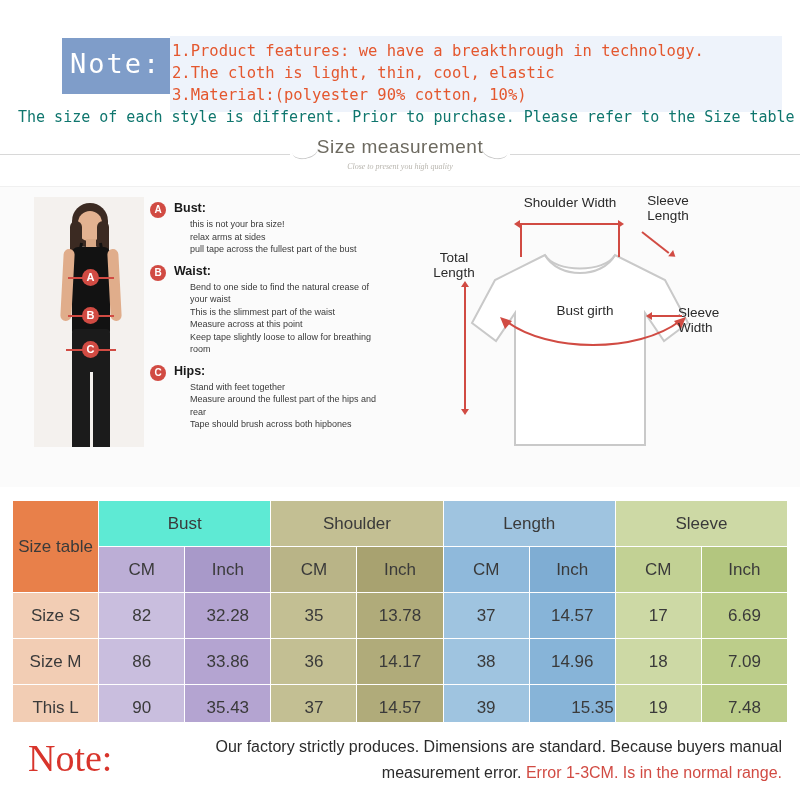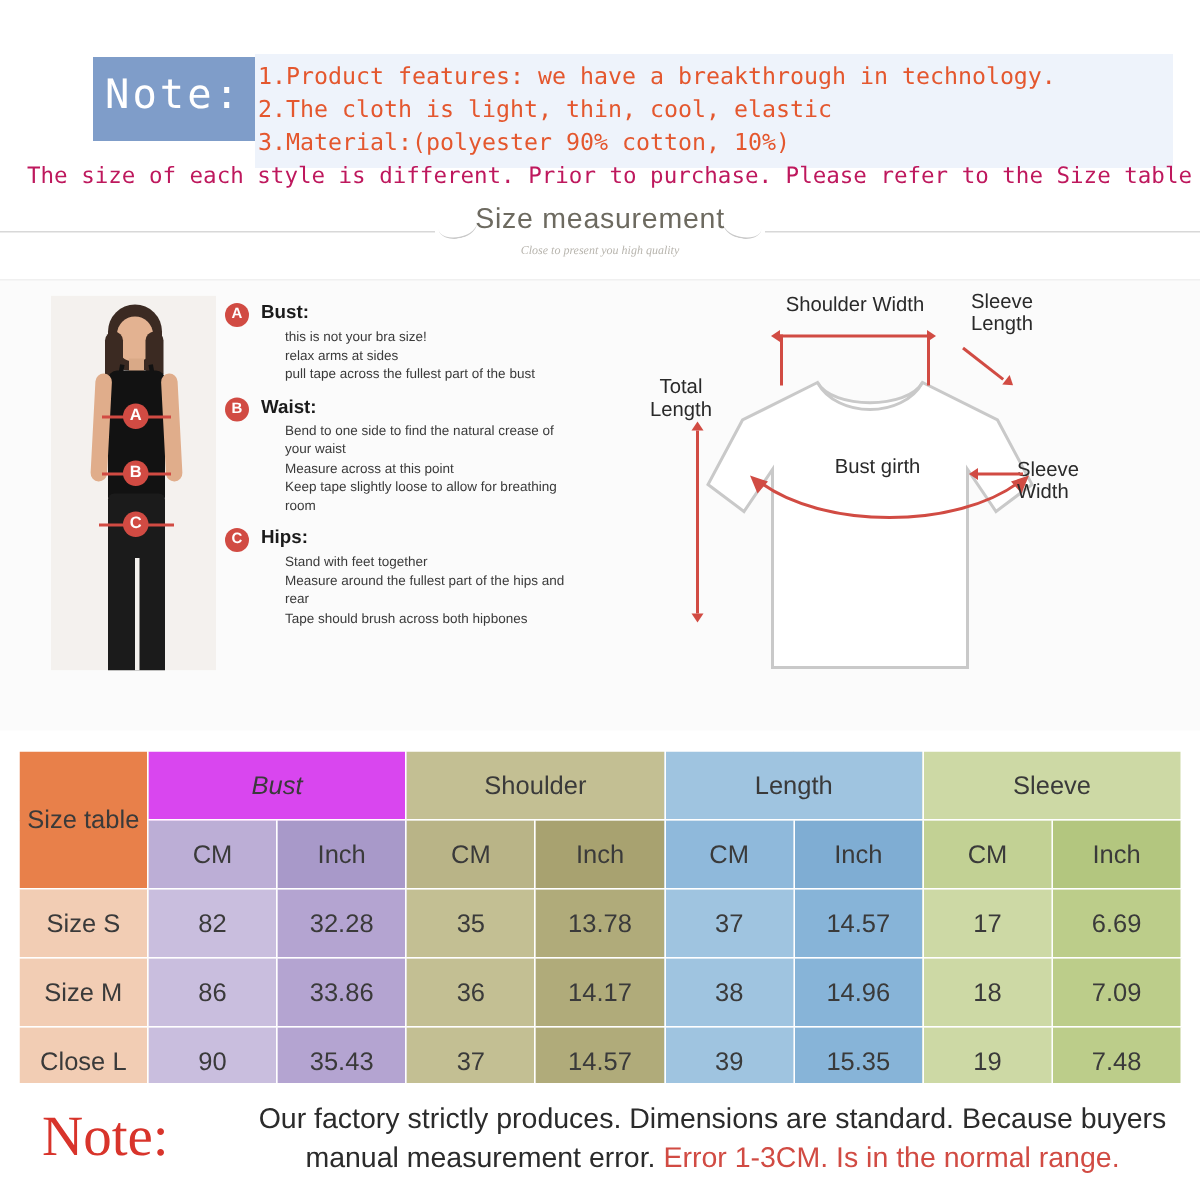--- a/index.html
+++ b/index.html
@@ -58,21 +58,21 @@
     line-height: 22px;
     white-space: nowrap;
     padding-left: 2px;
   }
   .subnote {
     position: absolute;
     left: 18px;
     top: 108px;
     font-family: "DejaVu Sans Mono", monospace;
     font-size: 15px;
-    color: #be185d;
+    color: #0f766e;
     white-space: nowrap;
   }
 
   
   .measure-head {
     position: relative;
     height: 50px;
     margin-top: 24px;
   }
   .measure-rule-left, .measure-rule-right {
@@ -291,22 +291,22 @@
     top: 14px;
     font-family: "Liberation Serif", serif;
     font-size: 38px;
     color: #d8342b;
   }
   .bn-text {
     position: absolute;
     left: 168px;
     top: 12px;
     width: 614px;
-    text-align: center;
-    font-size: 19px;
+    text-align: right;
+    font-size: 16px;
     color: #2b2b2b;
     line-height: 26px;
   }
 </style>
 </head>
 <body>
 
 <div class="page">
 
   <div class="top-note">
@@ -363,20 +363,21 @@
         <div class="mt-title">Bust:</div>
         <div class="mt-line">this is not your bra size!</div>
         <div class="mt-line">relax arms at sides</div>
         <div class="mt-line">pull tape across the fullest part of the bust</div>
       </div>
 
       <div class="mt-group">
         <div class="mt-badge">B</div>
         <div class="mt-title">Waist:</div>
         <div class="mt-line">Bend  to one side to find the natural crease of your waist</div>
+        <div class="mt-line">This is the slimmest part of the waist</div>
         <div class="mt-line">Measure across at this point</div>
         <div class="mt-line">Keep tape slightly loose to allow for breathing room</div>
       </div>
 
       <div class="mt-group">
         <div class="mt-badge">C</div>
         <div class="mt-title">Hips:</div>
         <div class="mt-line">Stand with feet together</div>
         <div class="mt-line">Measure around the fullest part of the hips and rear</div>
         <div class="mt-line">Tape should brush across both hipbones</div>
@@ -423,21 +424,21 @@
 Width</div>
       <div class="axis axis-h" style="left:232px; top:120px; width:30px;"></div>
       <div class="arrow-left" style="left:226px; top:117px;"></div>
     </div>
   </div>
 
   <table class="size-table">
     <tbody>
         <tr>
       <td rowspan="2" class="size-label-cell">Size table</td>
-      <td colspan="2" class="hdr-group" style="background:#d946ef;font-style:italic;">Bust</td>
+      <td colspan="2" class="hdr-group" style="background:#5eead4;">Bust</td>
       <td colspan="2" class="hdr-group" style="background:#c3bf93;">Shoulder</td>
       <td colspan="2" class="hdr-group" style="background:#9fc4e0;">Length</td>
       <td colspan="2" class="hdr-group" style="background:#cdd9a5;">Sleeve</td>
     </tr>
     <tr>
       <td class="hdr-unit" style="background:#bcaed6;">CM</td>
       <td class="hdr-unit" style="background:#a899c9;">Inch</td>
       <td class="hdr-unit" style="background:#b9b487;">CM</td>
       <td class="hdr-unit" style="background:#a8a270;">Inch</td>
       <td class="hdr-unit" style="background:#8fb9db;">CM</td>
@@ -464,27 +465,27 @@
       <td style="background:#b4a4d1;">33.86</td>
       <td style="background:#c3bf93;">36</td>
       <td style="background:#b0ab7a;">14.17</td>
       <td style="background:#9fc4e0;">38</td>
       <td style="background:#87b4d8;">14.96</td>
       <td style="background:#cdd9a5;">18</td>
       <td style="background:#bccd8a;">7.09</td>
     </tr>
 
     <tr>
-      <td class="rowlabel" style="background:#f2cdb4;">Close L</td>
+      <td class="rowlabel" style="background:#f2cdb4;">This L</td>
       <td style="background:#c9bede;">90</td>
       <td style="background:#b4a4d1;">35.43</td>
       <td style="background:#c3bf93;">37</td>
       <td style="background:#b0ab7a;">14.57</td>
       <td style="background:#9fc4e0;">39</td>
-      <td style="background:#87b4d8;">15.35</td>
+      <td style="background:#87b4d8;text-align:right;">15.35</td>
       <td style="background:#cdd9a5;">19</td>
       <td style="background:#bccd8a;">7.48</td>
     </tr>
   </tbody>
     </table>
 
   <div class="bottom-note">
     <div class="bn-word">Note:</div>
     <div class="bn-text"><span>Our factory strictly produces. Dimensions are standard. Because buyers manual measurement error. </span><span class="red">Error 1-3CM. Is in the normal range.</span></div>
   </div>

